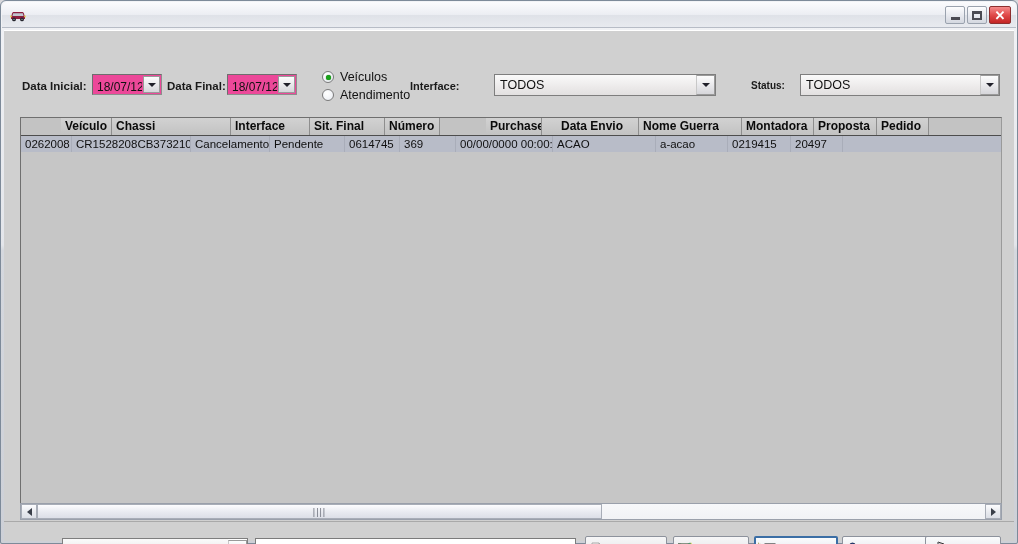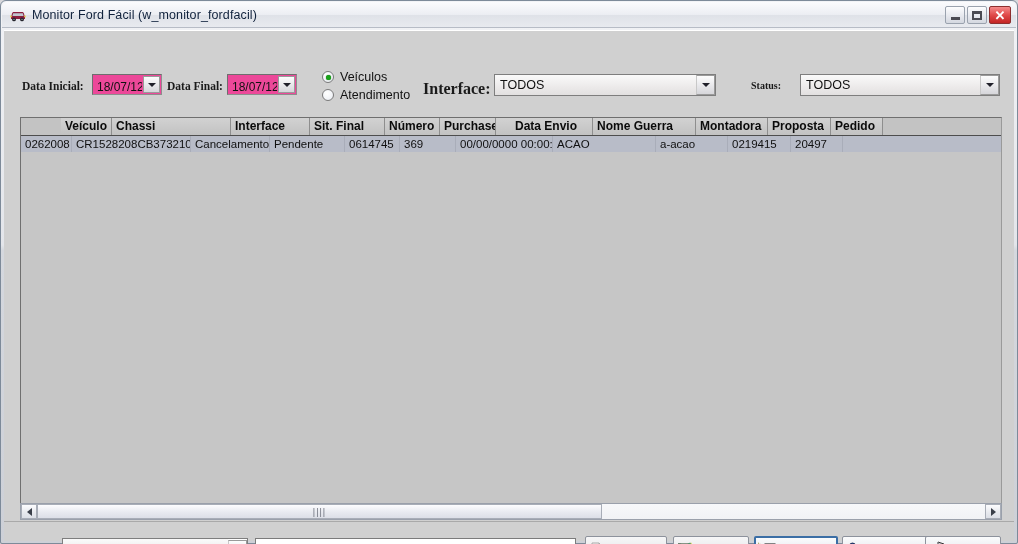--- a/index.html
+++ b/index.html
@@ -51,21 +51,21 @@
     position:absolute;left:3px;top:29px;width:1010px;height:511px;
     background:#d0d0d0;
     border-top:1px solid #fff;
     box-sizing:border-box;
   }
 
   
   .filterbar{position:absolute;left:0;top:0;width:1010px;height:48px;}
   .lbl{
     font-size:11.5px;font-weight:bold;color:#1a1a1a;
-    font-family:Liberation Serif, serif;white-space:nowrap;
+    font-family:Liberation Sans, sans-serif;white-space:nowrap;
   }
   .field{
     box-sizing:border-box;height:21px;
     border:1px solid #8d8d8d;border-top-color:#6e6e6e;border-left-color:#6e6e6e;
     background:#ec4899;display:flex;align-items:flex-end;
   }
   .field .val{
     flex:1;font-size:12px;color:#111;padding-left:4px;
     font-family:"Liberation Sans",sans-serif;white-space:nowrap;overflow:hidden;
   }
@@ -185,21 +185,20 @@
           <path d="M2 11 L3.2 7.2 C3.5 6.3 4 6 5 6 L13 6 C14 6 14.5 6.3 14.8 7.2 L16 11 L16 13 L2 13 Z" fill="#8d1f3f"></path>
           <path d="M4.2 7.3 L13.8 7.3 L14.6 10 L3.4 10 Z" fill="#c0c6d0"></path>
           <circle cx="5" cy="13.4" r="1.9" fill="#23232b"></circle>
           <circle cx="13" cy="13.4" r="1.9" fill="#23232b"></circle>
           <circle cx="5" cy="13.4" r="0.7" fill="#9aa0ab"></circle>
           <circle cx="13" cy="13.4" r="0.7" fill="#9aa0ab"></circle>
           <rect x="1.2" y="9.6" width="1.6" height="1.6" fill="#e8d24a"></rect>
           <rect x="15.2" y="9.6" width="1.6" height="1.6" fill="#e8d24a"></rect>
         </svg>
       </span>
-      <span class="title-text">Monitor Ford Fácil (w_monitor_fordfacil)</span>
 
       <div class="win-buttons">
         <div class="wb">
             <span class="min"></span>
           </div>
         <div class="wb">
             <span class="max"></span>
           </div>
         <div class="wb close">
             <span class="x">✕</span>
@@ -233,21 +232,21 @@
                 <span class="dot"></span>
               </span>
             <span class="radio-lbl">Veículos</span>
           </div>
           <div class="radio-row">
             <span class="radio"></span>
             <span class="radio-lbl">Atendimento</span>
           </div>
         </div>
 
-        <span class="lbl" style="position:absolute;left:419px;top:49px;font-size:16px;">Interface:</span>
+        <span class="lbl" style="position:absolute;left:406px;top:49px;font-size:11px;">Interface:</span>
         <div class="combo" style="position:absolute;left:490px;top:43px;width:222px;">
           <span class="val">TODOS</span>
           <span class="dd-btn">
               <span class="caret"></span>
             </span>
         </div>
 
         <span class="lbl" style="position:absolute;left:747px;top:49px;font-size:10px;">Status:</span>
         <div class="combo" style="position:absolute;left:796px;top:43px;width:200px;">
           <span class="val">TODOS</span>
@@ -257,21 +256,21 @@
         </div>
       </div>
 
       <div class="grid">
         <div class="grid-head" id="grid-head">
             <div class="gh" style="width: 51px; margin-left: 40px;">Veículo</div>
             <div class="gh" style="width: 119px;">Chassi</div>
             <div class="gh" style="width: 79px;">Interface</div>
             <div class="gh" style="width: 75px;">Sit. Final</div>
             <div class="gh" style="width: 55px;">Número</div>
-            <div class="gh" style="width: 56px;">Purchase</div>
+            <div class="gh" style="width: 56px; margin-left: 46px;">Purchase</div>
             <div class="gh" style="width: 97px; text-align: center;">Data Envio</div>
             <div class="gh" style="width: 103px;">Nome Guerra</div>
             <div class="gh" style="width: 72px;">Montadora</div>
             <div class="gh" style="width: 63px;">Proposta</div>
             <div class="gh" style="width: 52px;">Pedido</div>
           </div>
         <div id="grid-body">
             <div class="grid-row" style="background: rgb(184, 188, 200);">
               <div class="gc" style="width: 51px;">0262008</div>
               <div class="gc" style="width: 119px;">CR1528208CB373210</div>

